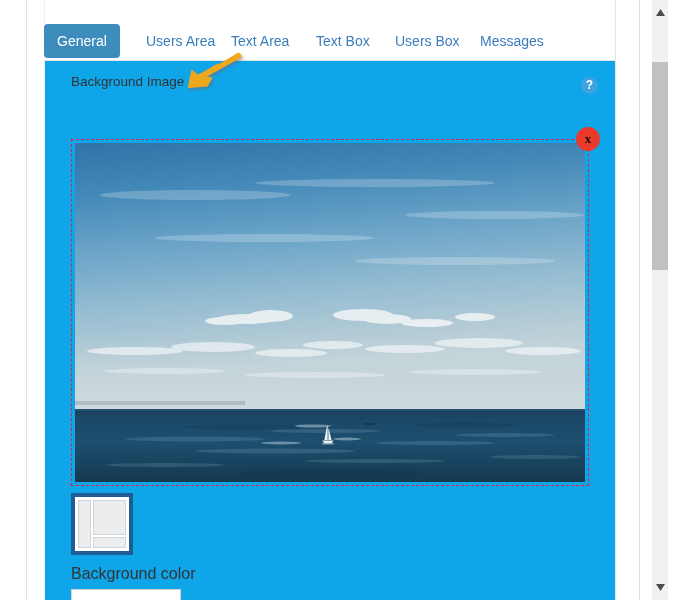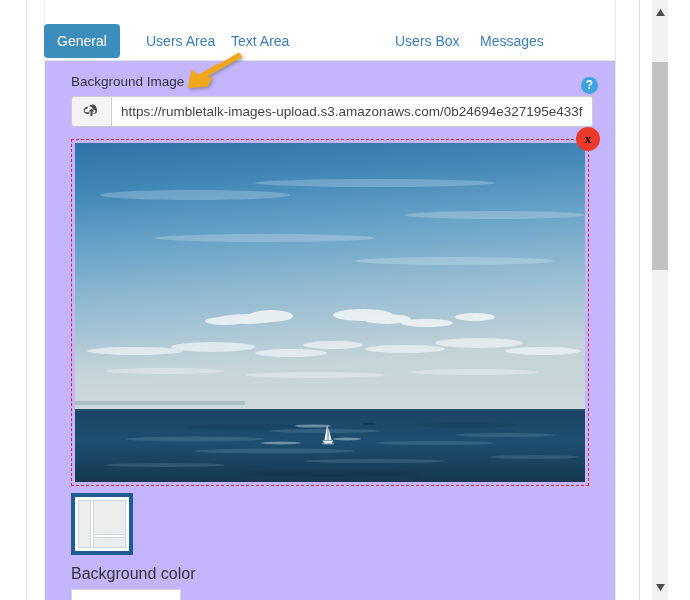--- a/index.html
+++ b/index.html
@@ -88,21 +88,21 @@
     background: #e4e4e4;
   }
 
   
   .content {
     position: absolute;
     left: 45px;
     top: 61px;
     width: 570px;
     height: 539px;
-    background: #c4b5fd;
+    background: #0ea5e9;
   }
 
   .field-label {
     position: absolute;
     left: 26px;
     top: 13px;
     font-size: 13.5px;
     color: #333333;
     white-space: nowrap;
   }
@@ -324,42 +324,32 @@
 
   <div class="outer-divider"></div>
   <div class="panel-left-edge"></div>
   <div class="panel-right-edge"></div>
   <div class="container-right-edge"></div>
 
   <div class="tabs">
     <div class="tab active" style="left:0px;">General</div>
     <div class="tab" style="left:89px;">Users Area</div>
     <div class="tab" style="left:174px;">Text Area</div>
+    <div class="tab" style="left:259px;">Text Box</div>
     <div class="tab" style="left:338px;">Users Box</div>
     <div class="tab" style="left:423px;">Messages</div>
   </div>
   <div class="tabs-underline"></div>
 
   <div class="content">
 
     <div class="field-label">Background Image</div>
 
     <div class="help-icon">?</div>
 
-    <div class="input-group">
-      <div class="upload-btn">
-        <span>
-          <svg width="17" height="14" viewBox="0 0 17 14" xmlns="http://www.w3.org/2000/svg">
-            <path fill="#4d4d4d" d="M13.6 5.3a4.3 4.3 0 0 0-8.2-1.2A3.3 3.3 0 0 0 3.3 11h3.1V9.3H3.4a1.7 1.7 0 0 1-.1-3.4l.9-.05.25-.86a2.7 2.7 0 0 1 5.15.75l.13.9.9.06a1.85 1.85 0 0 1-.13 3.7h-2.1V11h2.2a3.5 3.5 0 0 0 .4-6.97z"></path>
-            <path fill="#4d4d4d" d="M8.5 5.4 5.6 8.6h1.9v4.3h2V8.6h1.9z"></path>
-          </svg>
-        </span>
-      </div>
-      <input class="url-input" type="text" value="https://rumbletalk-images-upload.s3.amazonaws.com/0b24694e327195e433f" placeholder="Image URL" style="">
-    </div>
 
     <div class="preview-wrap">
       <div class="preview-img">
         <svg width="510" height="339" viewBox="0 0 510 339" preserveAspectRatio="none" xmlns="http://www.w3.org/2000/svg">
           <defs>
             <linearGradient id="skyGrad" x1="0" y1="0" x2="0.15" y2="1">
               <stop offset="0" stop-color="#2f73a8"></stop>
               <stop offset="0.18" stop-color="#4187b7"></stop>
               <stop offset="0.40" stop-color="#6ba4c8"></stop>
               <stop offset="0.62" stop-color="#96bdd2"></stop>

